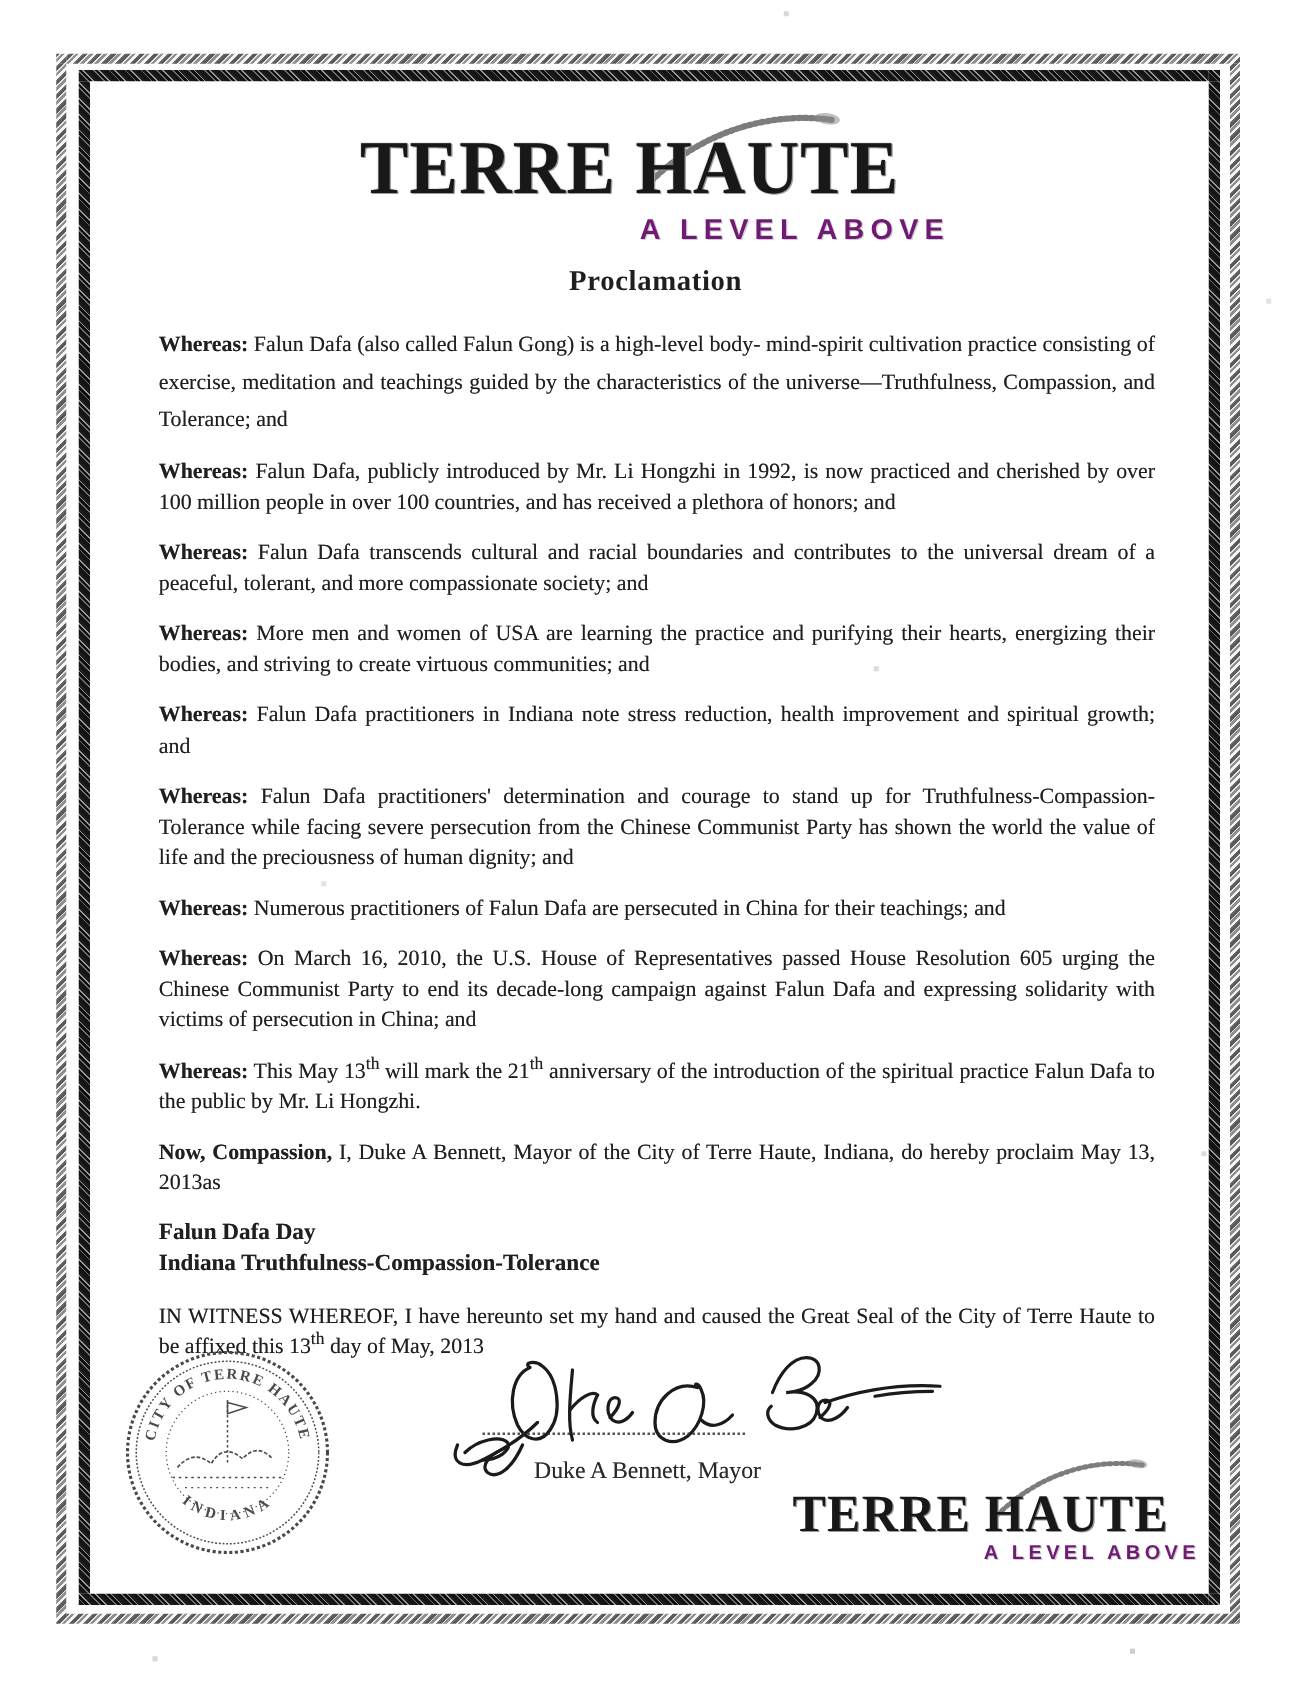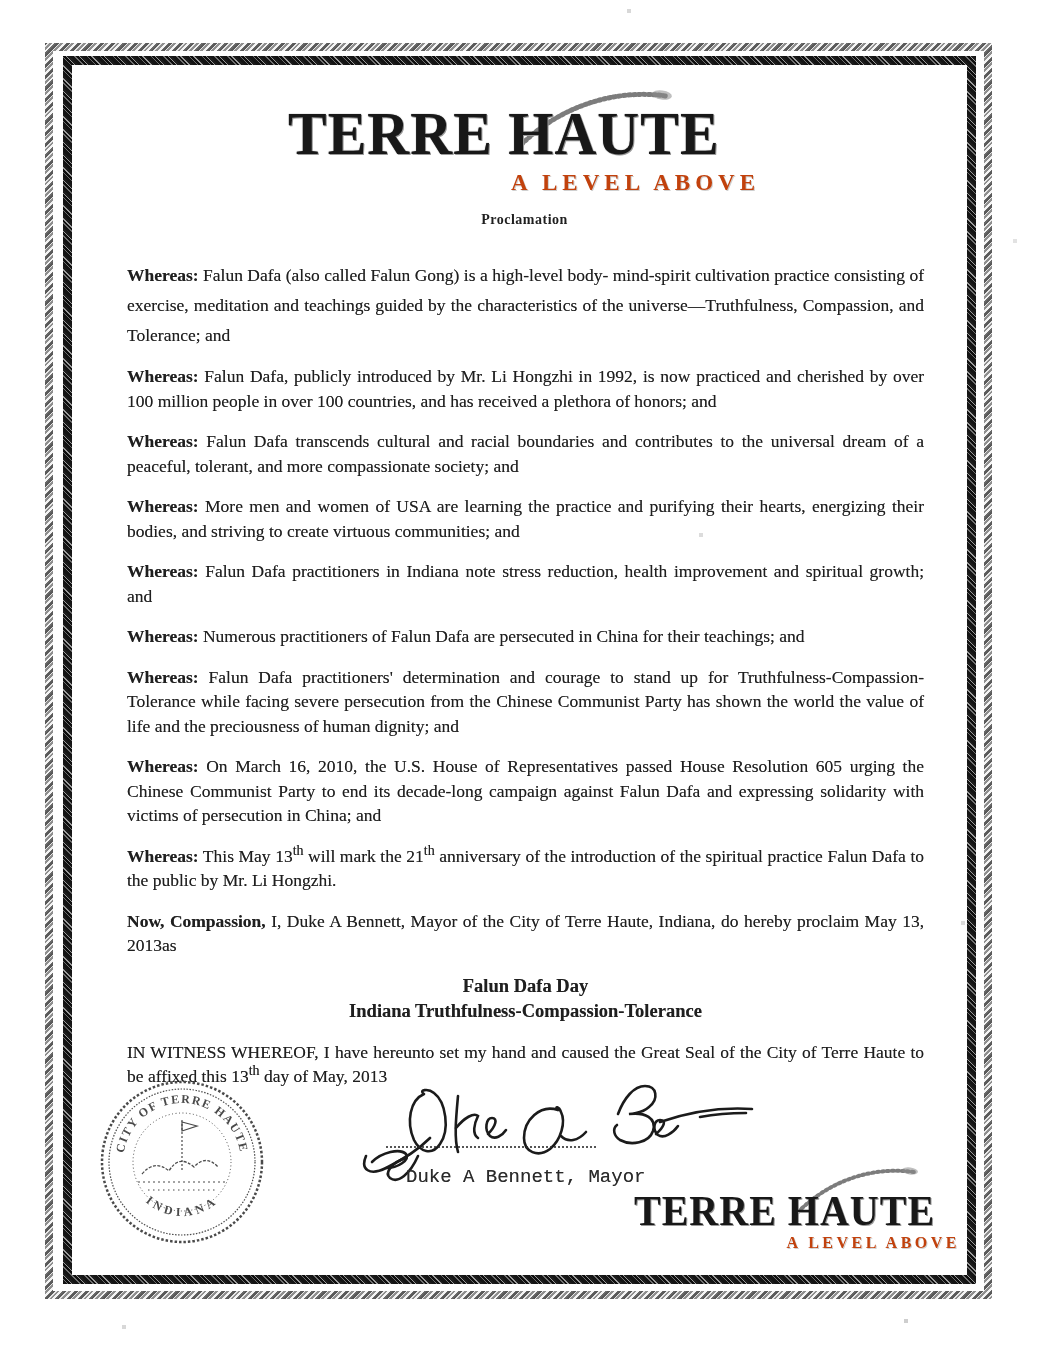--- a/index.html
+++ b/index.html
@@ -23,55 +23,55 @@
   }
   
   .header-logo{position:absolute;left:288px;top:104px;width:480px;height:110px;}
   .logo-title{
     font-weight:bold;font-size:58px;line-height:1;letter-spacing:1px;
     color:#181818;text-shadow:1px 1px 0 #9a9a9a, 0 0 1px #555;
     white-space:nowrap;transform:scaleY(1.05);transform-origin:top left;
   }
   .logo-tagline{
     position:absolute;right:8px;top:66px;
-    font-family:Liberation Serif, serif;
-    font-weight:bold;font-size:23px;letter-spacing:5px;color:#c2410c;
+    font-family:Liberation Sans, sans-serif;
+    font-weight:bold;font-size:23px;letter-spacing:5px;color:#701a75;
     text-shadow:1px 1px 0 #cfcfcf;white-space:nowrap;
   }
   .header-swoosh{position:absolute;left:222px;top:-24px;}
   
   .doc-title{
     position:absolute;left:127px;top:212px;width:795px;text-align:center;
-    font-weight:bold;font-size:14px;letter-spacing:.5px;
+    font-weight:bold;font-size:23px;letter-spacing:.5px;
   }
   .body-col{position:absolute;left:127px;top:260px;width:797px;}
   .para{
     margin:0 0 16px 0;font-size:17.5px;line-height:24.5px;
     text-align:justify;text-shadow:0 0 .4px rgba(20,20,20,.55);
   }
   .para:first-child{line-height:30px;margin-bottom:14px;}
   .para b{font-weight:bold;}
   sup{font-size:14px;line-height:0;vertical-align:super;}
   .proclaim-titles{
-    margin:4px 0 16px 0;text-align:center;font-weight:bold;
+    margin:4px 0 16px 0;text-align:left;font-weight:bold;
     font-size:18.5px;line-height:25px;text-shadow:0 0 .4px rgba(20,20,20,.55);
   }
   .witness{margin:0;font-size:17.5px;line-height:24.5px;text-align:justify;
     text-shadow:0 0 .4px rgba(20,20,20,.55);}
   
   .seal{position:absolute;left:98px;top:1076px;width:168px;height:172px;}
   .signature-block{position:absolute;left:360px;top:1076px;width:420px;height:120px;}
   .signature-svg{position:absolute;left:0;top:0;}
   .signature-line{
     position:absolute;left:26px;top:70px;width:210px;height:0;
     border-top:2px dotted #2b2b2b;opacity:.8;
   }
   .signature-caption{
-    position:absolute;left:46px;top:90px;width:260px;text-align:left;
-    font-size:19px;color:#2a2a2a;text-shadow:0 0 .4px rgba(20,20,20,.5);font-family:Liberation Mono, monospace;
+    position:absolute;left:28px;top:90px;width:260px;text-align:center;
+    font-size:19px;color:#2a2a2a;text-shadow:0 0 .4px rgba(20,20,20,.5);
   }
   .footer-logo{position:absolute;left:634px;top:1190px;width:330px;height:80px;}
   .footer-logo .logo-title{font-size:40px;text-shadow:1px 1px 0 #9a9a9a;}
   .footer-logo .logo-tagline{top:44px;right:4px;font-size:16px;letter-spacing:3.5px;}
   .footer-swoosh{position:absolute;right:42px;top:-30px;}
   
   .noise{position:absolute;left:0;top:0;width:2px;height:2px;background:transparent;
     box-shadow:
       912px 62px 0 1px rgba(60,60,60,.22),
       700px 534px 0 1px rgba(60,60,60,.18),
@@ -119,25 +119,25 @@
       <p class="para">
     <b>Whereas:</b>
     <span>More men and women of USA are learning the practice and purifying their hearts, energizing their bodies, and striving to create virtuous communities; and</span>
   </p>
       <p class="para">
     <b>Whereas:</b>
     <span>Falun Dafa practitioners in Indiana note stress reduction, health improvement and spiritual growth; and</span>
   </p>
       <p class="para">
     <b>Whereas:</b>
+    <span>Falun Dafa practitioners' determination and courage to stand up for Truthfulness-Compassion-Tolerance while facing severe persecution from the Chinese Communist Party has shown the world the value of life and the preciousness of human dignity; and</span>
+  </p>
+      <p class="para">
+    <b>Whereas:</b>
     <span>Numerous practitioners of Falun Dafa are persecuted in China for their teachings; and</span>
-  </p>
-      <p class="para">
-    <b>Whereas:</b>
-    <span>Falun Dafa practitioners' determination and courage to stand up for Truthfulness-Compassion-Tolerance while facing severe persecution from the Chinese Communist Party has shown the world the value of life and the preciousness of human dignity; and</span>
   </p>
       <p class="para">
     <b>Whereas:</b>
     <span>On March 16, 2010, the U.S. House of Representatives passed House Resolution 605 urging the Chinese Communist Party to end its decade-long campaign against Falun Dafa and expressing solidarity with victims of persecution in China; and</span>
   </p>
       <p class="para">
     <b>Whereas:</b>
     <span>This May 13<sup>th</sup> will mark the 21<sup>th</sup> anniversary of the introduction of the spiritual practice Falun Dafa to the public by Mr. Li Hongzhi.</span>
   </p>
       <p class="para">

